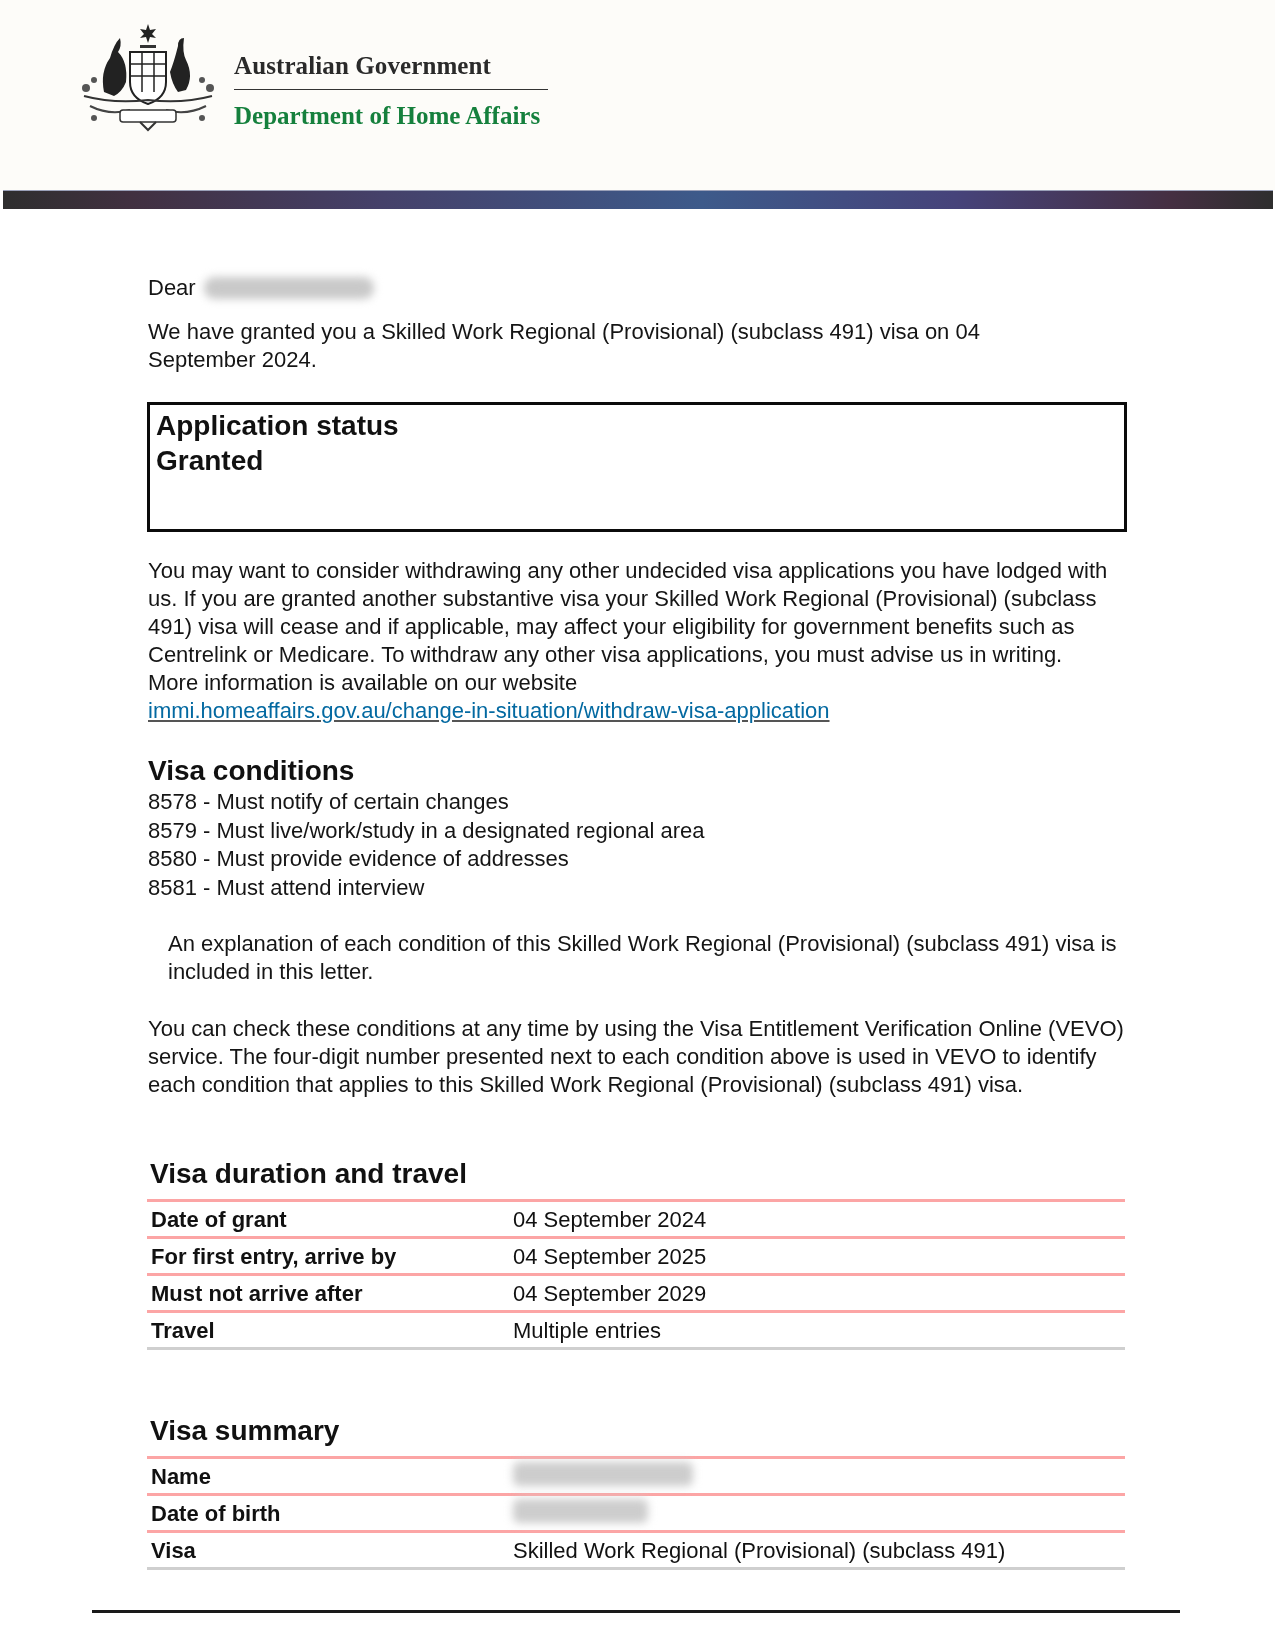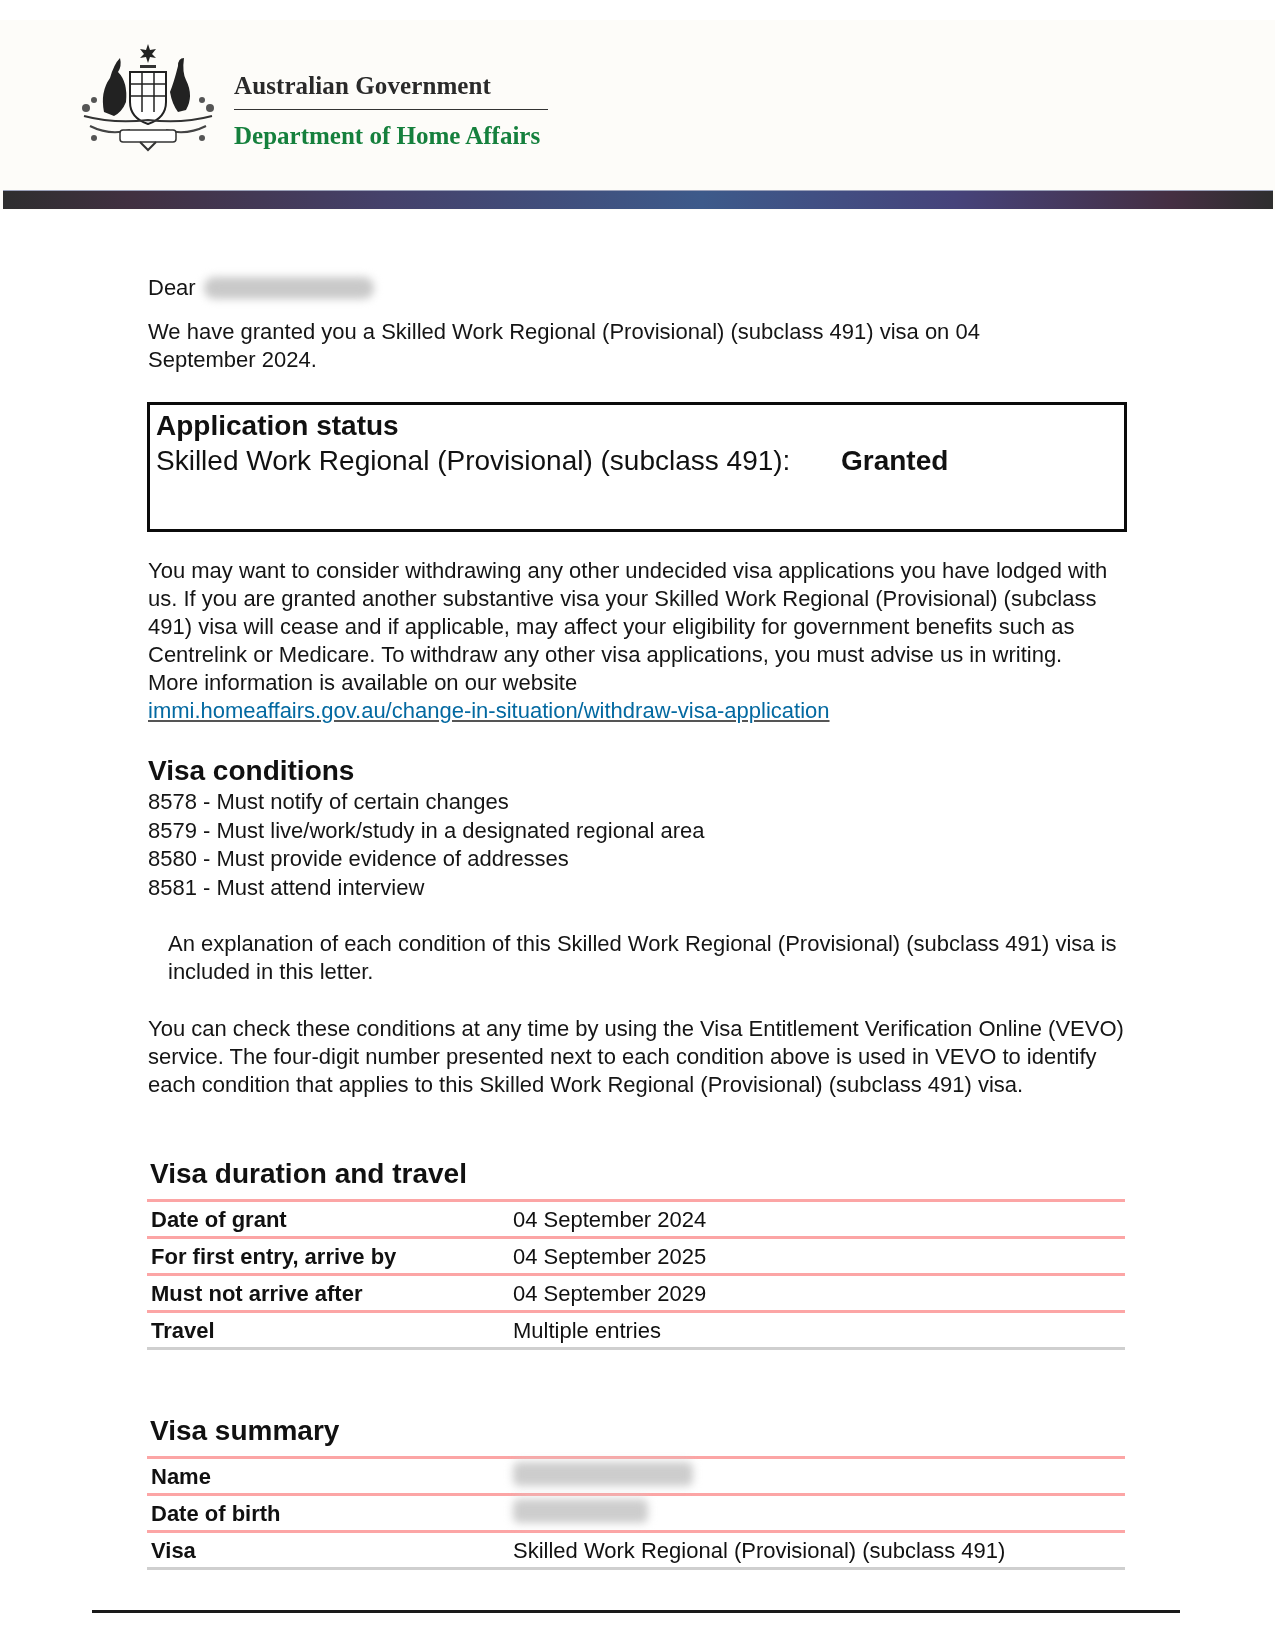--- a/index.html
+++ b/index.html
@@ -2,21 +2,20 @@
 <html><head>
 <meta charset="utf-8">
 <style>
   * { box-sizing: border-box; margin: 0; padding: 0; }
   html, body { width: 1275px; height: 1650px; background: #ffffff; overflow: hidden; }
   body { position: relative; font-family: "Liberation Sans", sans-serif; color: #111111; }
 
   .header {
     position: absolute; left: 0; top: 0; width: 1275px; height: 190px;
     background: #fdfcf9;
-    margin-top: 20px;
   }
   .crest { position: absolute; left: 74px; top: 22px; width: 148px; height: 110px; }
   .gov-title {
     position: absolute; left: 234px; top: 52px;
     font-family: "Liberation Serif", serif; font-weight: bold; font-size: 25px; color: #2a2a2a;
     letter-spacing: 0.1px;
   }
   .gov-rule { position: absolute; left: 234px; top: 89px; width: 314px; height: 1px; background: #333; }
   .gov-dept {
     position: absolute; left: 234px; top: 102px;
@@ -96,21 +95,20 @@
 <div class="content dear">
   <span>Dear</span>
   <span class="blur" style="width:170px"></span>
 </div>
 
 <div class="content intro">We have granted you a Skilled Work Regional (Provisional) (subclass 491) visa on 04 September 2024.</div>
 
 <div class="status-box">
   <div class="status-title">Application status</div>
   <div class="status-row">
-    <div class="status-label" style="width:640px;margin-right:45px">Skilled Work Regional (Provisional) (subclass 491):</div>
     <div class="status-value">Granted</div>
   </div>
 </div>
 
 <div class="content withdraw">
   <span>You may want to consider withdrawing any other undecided visa applications you have lodged with us. If you are granted another substantive visa your Skilled Work Regional (Provisional) (subclass 491) visa will cease and if applicable, may affect your eligibility for government benefits such as Centrelink or Medicare. To withdraw any other visa applications, you must advise us in writing. More information is available on our website</span>
   <br>
   <a class="link">immi.homeaffairs.gov.au/change-in-situation/withdraw-visa-application</a>
 </div>
 

